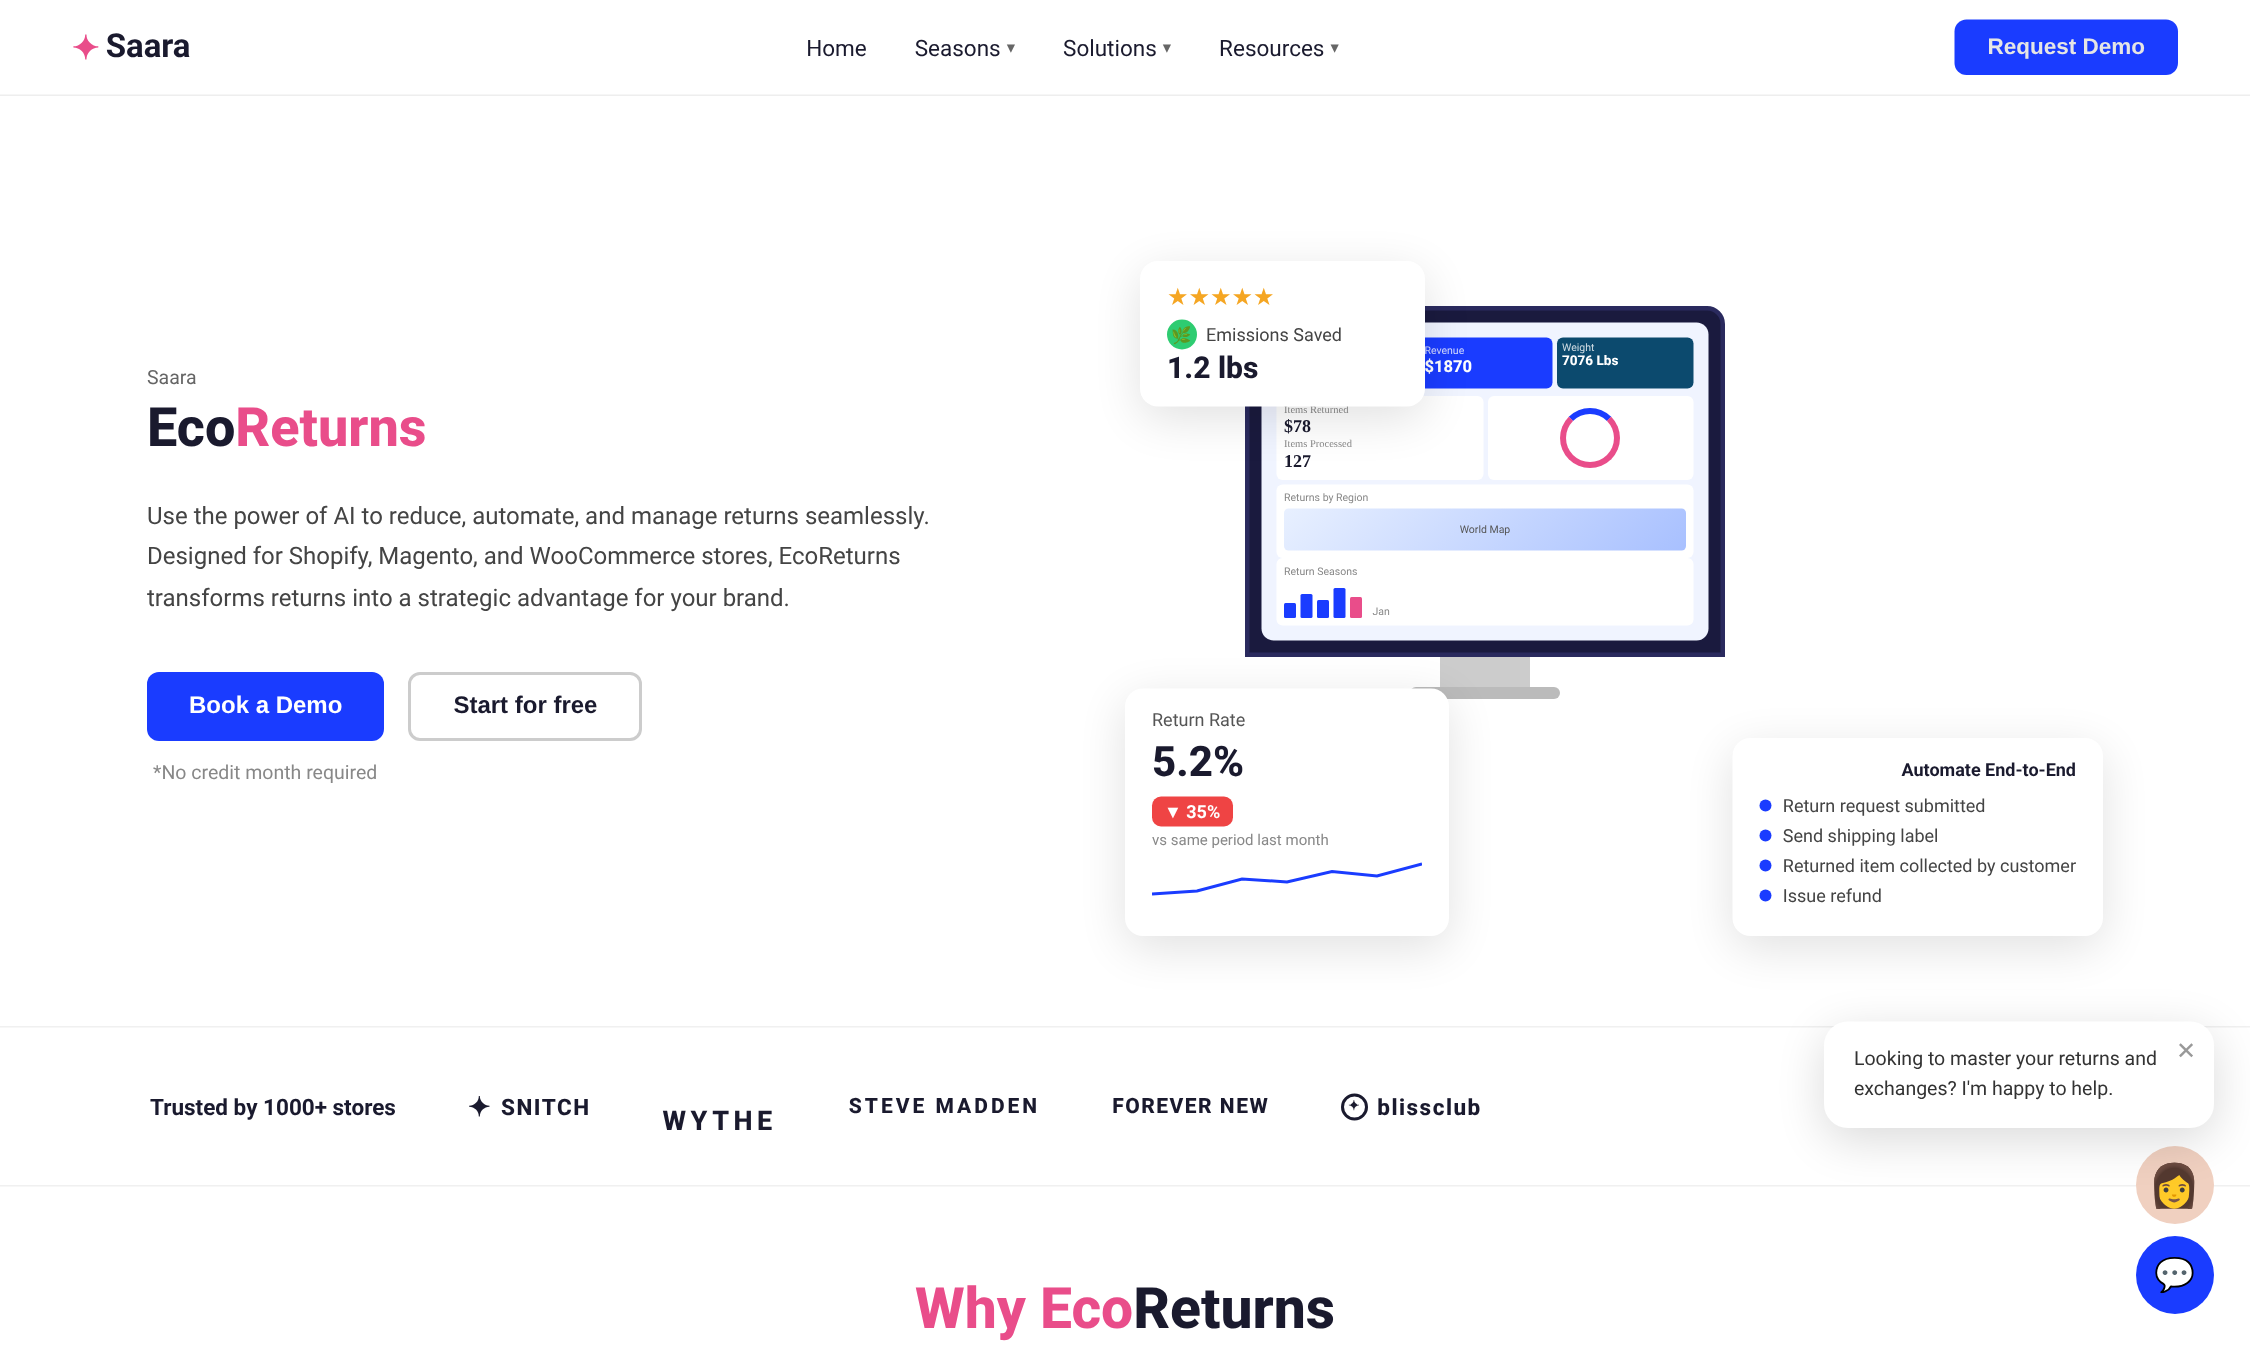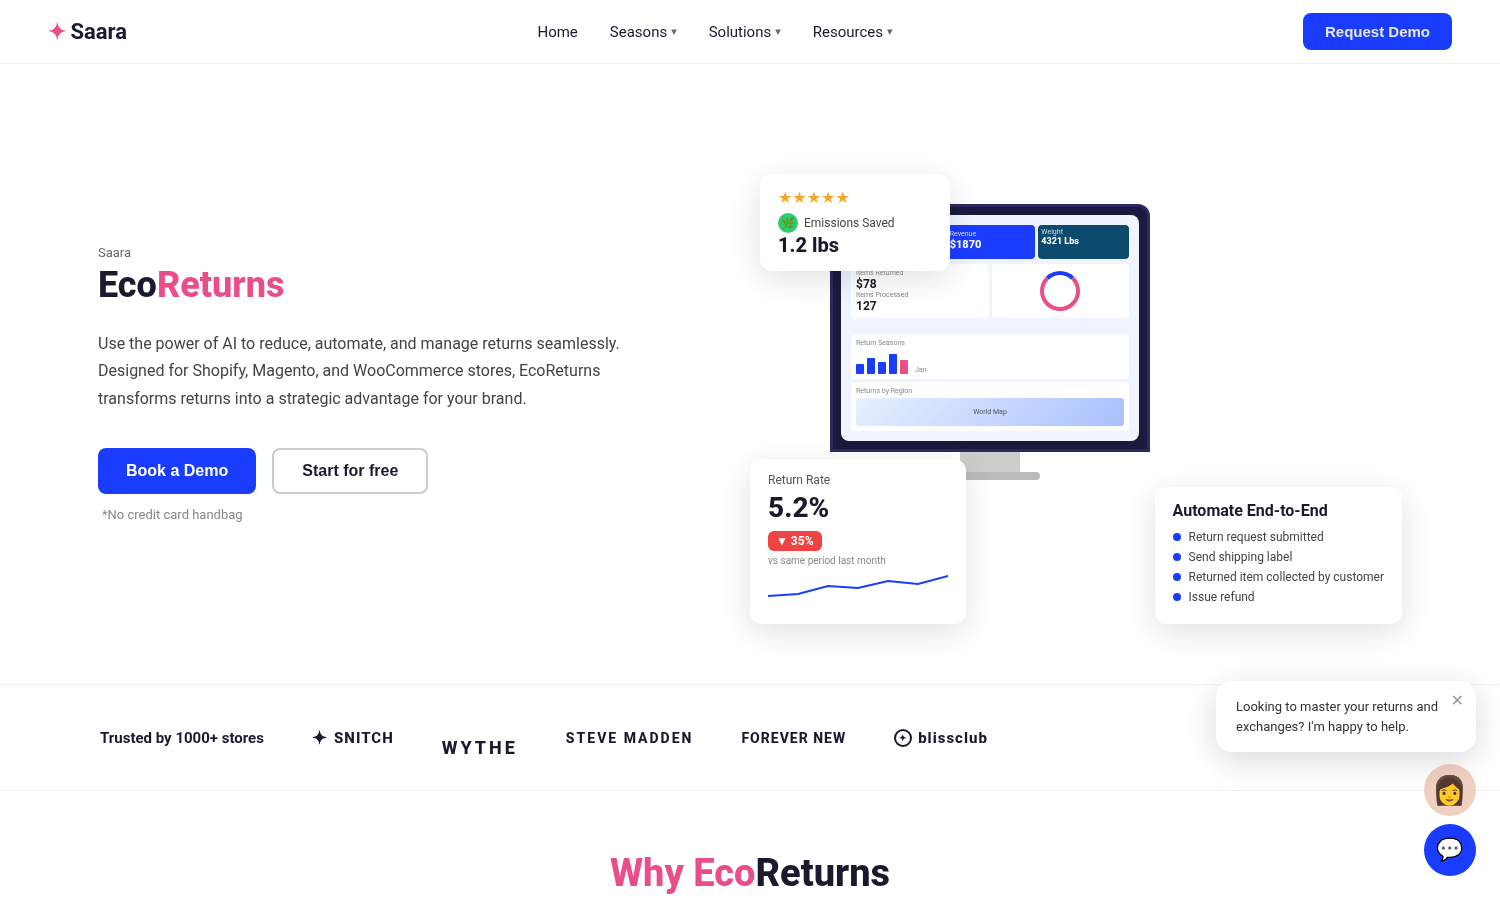--- a/index.html
+++ b/index.html
@@ -83,21 +83,21 @@
     .flag-img { width: 48px; height: 40px; background: #f0e8d0; border-radius: 6px; display: flex; align-items: center; justify-content: center; font-size: 22px; }
 
     .card-return-rate { bottom: 30px; left: 10px; min-width: 200px; }
     .card-return-rate .rr-title { font-size: 12px; color: #555; margin-bottom: 4px; }
     .card-return-rate .rr-val { font-size: 28px; font-weight: 800; color: #1a1a2e; margin-bottom: 6px; }
     .card-return-rate .rr-badge { background: #ef4444; color: #fff; border-radius: 6px; padding: 3px 8px; font-size: 12px; font-weight: 700; display: inline-block; margin-bottom: 4px; }
     .card-return-rate .rr-sub { font-size: 10px; color: #888; }
     .rr-chart { width: 100%; height: 40px; }
 
     .card-automate { bottom: 30px; right: 10px; min-width: 210px; }
-    .card-automate .auto-title { font-size: 16px; font-weight: 700; color: #1a1a2e; margin-bottom: 10px; }
+    .card-automate .auto-title { font-size: 12px; font-weight: 700; color: #1a1a2e; margin-bottom: 10px; text-align: right; }
     .auto-step { display: flex; align-items: center; gap: 8px; margin-bottom: 6px; font-size: 12px; color: #444; }
     .auto-dot { width: 8px; height: 8px; background: #1a3cff; border-radius: 50%; flex-shrink: 0; }
 
     
     .trusted {
       background: #fff; padding: 32px 48px;
       border-top: 1px solid #f0f0f0; border-bottom: 1px solid #f0f0f0;
     }
     .trusted-inner { display: flex; align-items: center; gap: 48px; max-width: 1300px; margin: 0 auto; flex-wrap: wrap; }
     .trusted-label { font-size: 15px; font-weight: 700; color: #1a1a2e; white-space: nowrap; }
@@ -164,71 +164,71 @@
       <div class="eco-brand-sub">Saara</div>
       <div class="eco-brand-name">
         <span class="eco-eco">Eco</span><span class="eco-returns">Returns</span>
       </div>
     </div>
     <p class="hero-desc">Use the power of AI to reduce, automate, and manage returns seamlessly. Designed for Shopify, Magento, and WooCommerce stores, EcoReturns transforms returns into a strategic advantage for your brand.</p>
     <div class="hero-actions">
       <button class="btn-demo">Book a Demo</button>
       <button class="btn-free">Start for free</button>
     </div>
-    <span class="no-cc">*No credit card handbag</span>
+    <span class="no-cc">*No credit month required</span>
   </div>
 
   <div class="hero-right">
 
     <div class="monitor" style="position:absolute;top:80px;left:80px;width:320px;">
       <div class="monitor-screen">
         <div class="monitor-inner">
 
           <div style="display:grid;grid-template-columns:1fr 1fr 1fr;gap:3px;margin-bottom:5px;">
             <div style="background:#1a3cff;border-radius:4px;padding:5px;color:#fff;font-size:8px;">
               <div style="font-size:7px;opacity:0.8;">Items Shipped</div>
               <div style="font-size:14px;font-weight:800;">27</div>
             </div>
             <div style="background:#1a3cff;border-radius:4px;padding:5px;color:#fff;font-size:8px;">
               <div style="font-size:7px;opacity:0.8;">Revenue</div>
               <div style="font-size:11px;font-weight:800;">$1870</div>
             </div>
             <div style="background:#0c4a6e;border-radius:4px;padding:3px;color:#fff;font-size:8px;">
               <div style="font-size:7px;opacity:0.8;">Weight</div>
-              <div style="font-size:9px;font-weight:800;">4321 Lbs</div>
+              <div style="font-size:9px;font-weight:800;">7076 Lbs</div>
             </div>
           </div>
-          <div style="display:grid;grid-template-columns:1fr 1fr;gap:3px;margin-bottom:16px;">
+          <div style="display:grid;grid-template-columns:1fr 1fr;gap:3px;margin-bottom:2px;font-family:Liberation Serif, serif;">
             <div style="background:#fff;border-radius:4px;padding:5px;">
               <div style="font-size:7px;color:#888;">Items Returned</div>
               <div style="font-size:12px;font-weight:700;color:#1a1a2e;">$78</div>
               <div style="font-size:7px;color:#888;">Items Processed</div>
               <div style="font-size:12px;font-weight:700;color:#1a1a2e;">127</div>
             </div>
             <div style="background:#fff;border-radius:4px;padding:5px;display:flex;align-items:center;justify-content:center;">
               <div style="width:40px;height:40px;border-radius:50%;border:4px solid #e94d8a;border-top-color:#1a3cff;"></div>
+            </div>
+          </div>
+          <div style="background:#fff;border-radius:4px;padding:5px;margin-top:3px;">
+            <div style="font-size:7px;color:#888;margin-bottom:3px;">Returns by Region</div>
+            <div style="height:28px;background:linear-gradient(135deg,#e8f0ff 0%,#c8d8ff 50%,#a8c0ff 100%);border-radius:3px;display:flex;align-items:center;justify-content:center;">
+              <span style="font-size:7px;color:#555;">World Map</span>
             </div>
           </div>
           <div style="background:#fff;border-radius:4px;padding:5px;">
             <div style="font-size:7px;color:#888;margin-bottom:3px;">Return Seasons</div>
             <div style="display:flex;gap:3px;align-items:flex-end;height:24px;">
               <div style="width:8px;height:10px;background:#1a3cff;border-radius:1px;"></div>
               <div style="width:8px;height:16px;background:#1a3cff;border-radius:1px;"></div>
               <div style="width:8px;height:12px;background:#1a3cff;border-radius:1px;"></div>
               <div style="width:8px;height:20px;background:#1a3cff;border-radius:1px;"></div>
               <div style="width:8px;height:14px;background:#e94d8a;border-radius:1px;"></div>
               <div style="font-size:7px;color:#888;align-self:flex-end;margin-left:4px;">Jan</div>
             </div>
           </div>
-          <div style="background:#fff;border-radius:4px;padding:5px;margin-top:3px;">
-            <div style="font-size:7px;color:#888;margin-bottom:3px;">Returns by Region</div>
-            <div style="height:28px;background:linear-gradient(135deg,#e8f0ff 0%,#c8d8ff 50%,#a8c0ff 100%);border-radius:3px;display:flex;align-items:center;justify-content:center;">
-              <span style="font-size:7px;color:#555;">World Map</span>
-            </div>
-          </div>
         </div>
       </div>
       <div class="monitor-stand"></div>
       <div class="monitor-base"></div>
     </div>
 
     <div class="float-card card-emissions" style="top:50px;left:10px;min-width:190px;">
       <div class="stars">★★★★★</div>
       <div class="em-label">
         <span class="em-icon">🌿</span>

